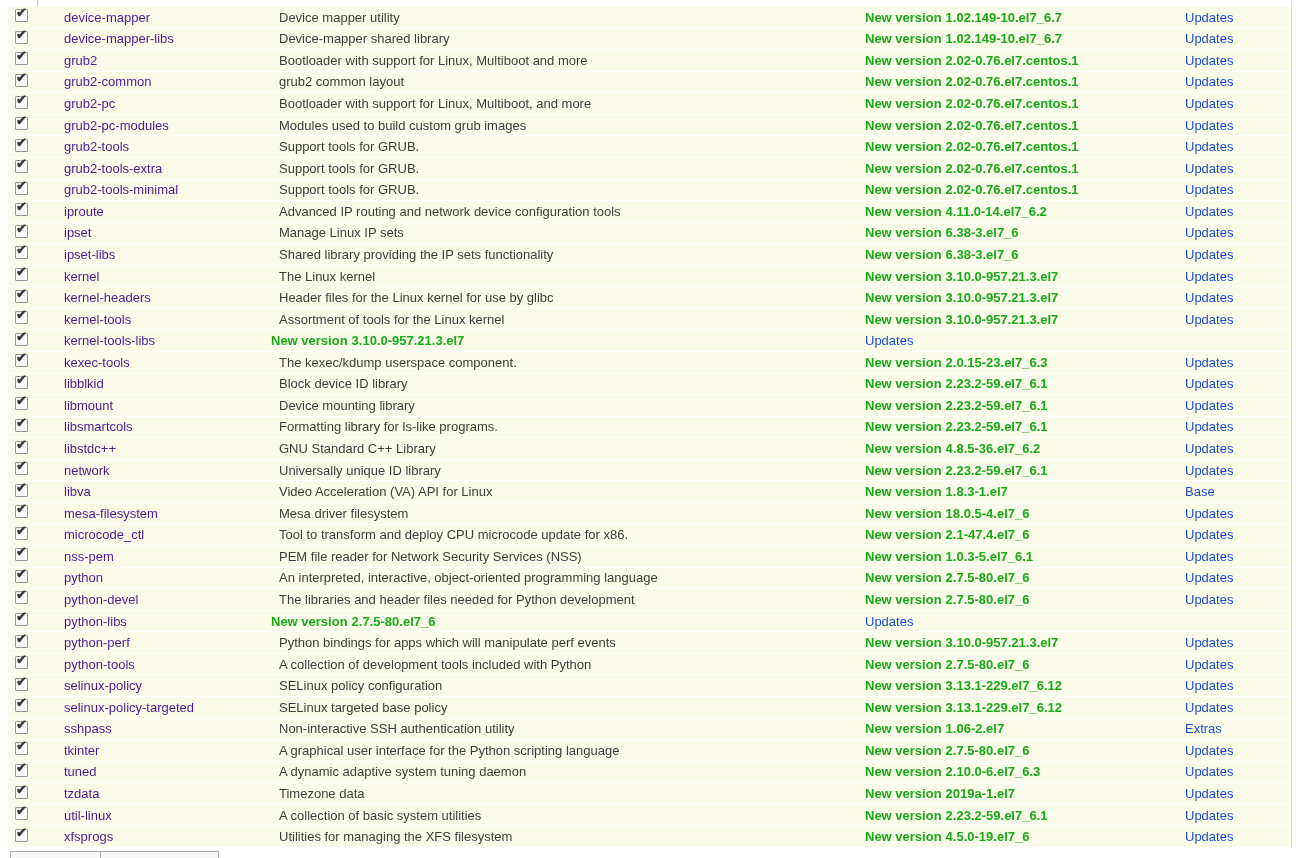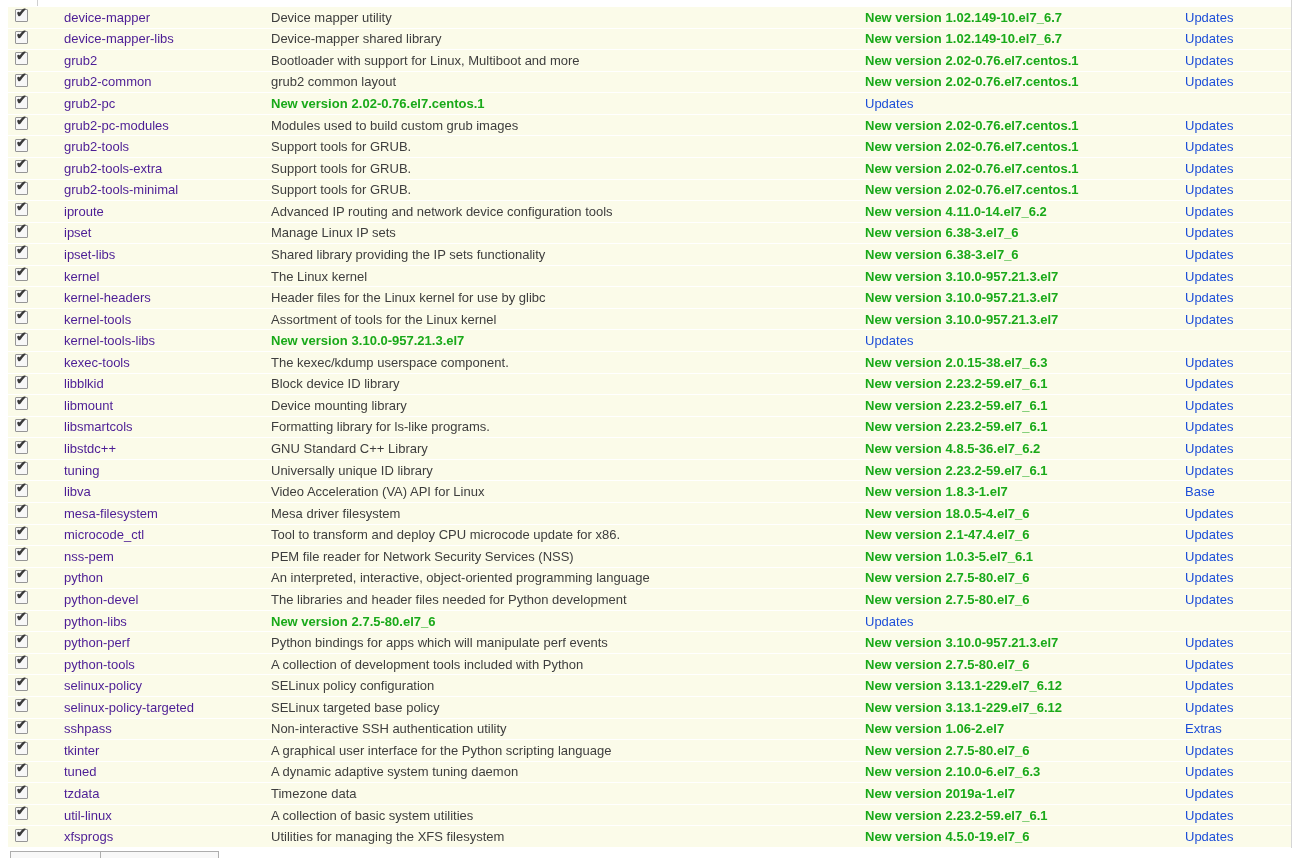--- a/index.html
+++ b/index.html
@@ -30,21 +30,21 @@
   .cb{
     position:relative;display:inline-block;box-sizing:border-box;
     width:13px;height:13px;margin-left:7px;
     background:#f7f7f7;border:1px solid #969696;border-radius:1px;
   }
   .cb .mark{
     position:absolute;left:0px;top:-4px;
     font-size:13px;line-height:13px;font-weight:bold;color:#3a3a3a;
   }
   .name a{color:#4c1d95;text-decoration:none;cursor:pointer;}
-  .desc{color:#3e3e3e;}
+  .desc{color:#3e3e3e;margin-left:8px;}
   .ver{font-weight:bold;color:#19a919;display:flex;gap:4px;}
   .cat{color:#1d4ed8;}
   .footer-box{
     position:absolute;box-sizing:border-box;height:22px;
     background:#f8f8f8;border:1px solid #adadad;
   }
   .fb1{left:10px;top:851px;width:91px;}
   .fb2{left:100px;top:851px;width:119px;}
 </style>
 </head>
@@ -115,20 +115,21 @@
     <div class="cell cat">Updates</div>
   </div>
 
   <div class="row">
     <div class="cell">
       <span class="cb"><span class="mark" style="visibility: visible;">✔</span></span>
     </div>
     <div class="cell name">
       <a>grub2-pc</a>
     </div>
+    <div class="cell desc">Bootloader with support for Linux, Multiboot, and more</div>
     <div class="cell ver">
       <span>New version</span>
       <span>2.02-0.76.el7.centos.1</span>
     </div>
     <div class="cell cat">Updates</div>
   </div>
 
   <div class="row">
     <div class="cell">
       <span class="cb"><span class="mark" style="visibility: visible;">✔</span></span>
@@ -296,21 +297,21 @@
   <div class="row">
     <div class="cell">
       <span class="cb"><span class="mark" style="visibility: visible;">✔</span></span>
     </div>
     <div class="cell name">
       <a>kexec-tools</a>
     </div>
     <div class="cell desc">The kexec/kdump userspace component.</div>
     <div class="cell ver">
       <span>New version</span>
-      <span>2.0.15-38.el7_6.3</span>
+      <span>2.0.15-23.el7_6.3</span>
     </div>
     <div class="cell cat">Updates</div>
   </div>
 
   <div class="row">
     <div class="cell">
       <span class="cb"><span class="mark" style="visibility: visible;">✔</span></span>
     </div>
     <div class="cell name">
       <a>libblkid</a>
@@ -366,21 +367,21 @@
       <span>4.8.5-36.el7_6.2</span>
     </div>
     <div class="cell cat">Updates</div>
   </div>
 
   <div class="row">
     <div class="cell">
       <span class="cb"><span class="mark" style="visibility: visible;">✔</span></span>
     </div>
     <div class="cell name">
-      <a>tuning</a>
+      <a>network</a>
     </div>
     <div class="cell desc">Universally unique ID library</div>
     <div class="cell ver">
       <span>New version</span>
       <span>2.23.2-59.el7_6.1</span>
     </div>
     <div class="cell cat">Updates</div>
   </div>
 
   <div class="row">

